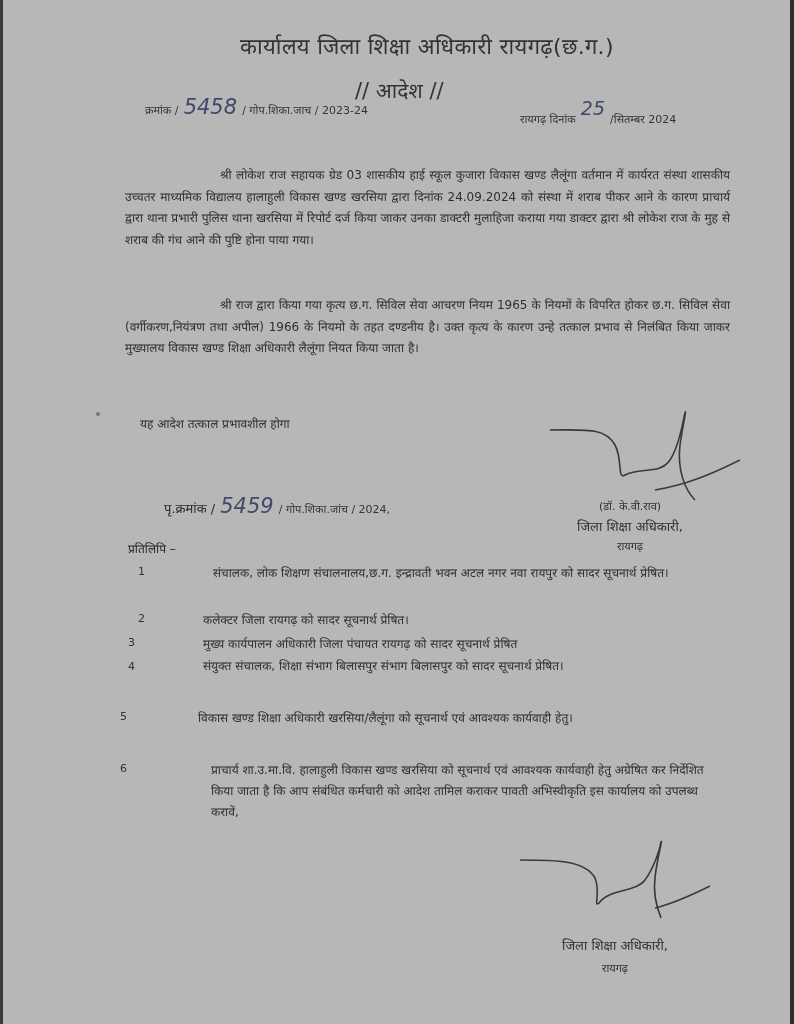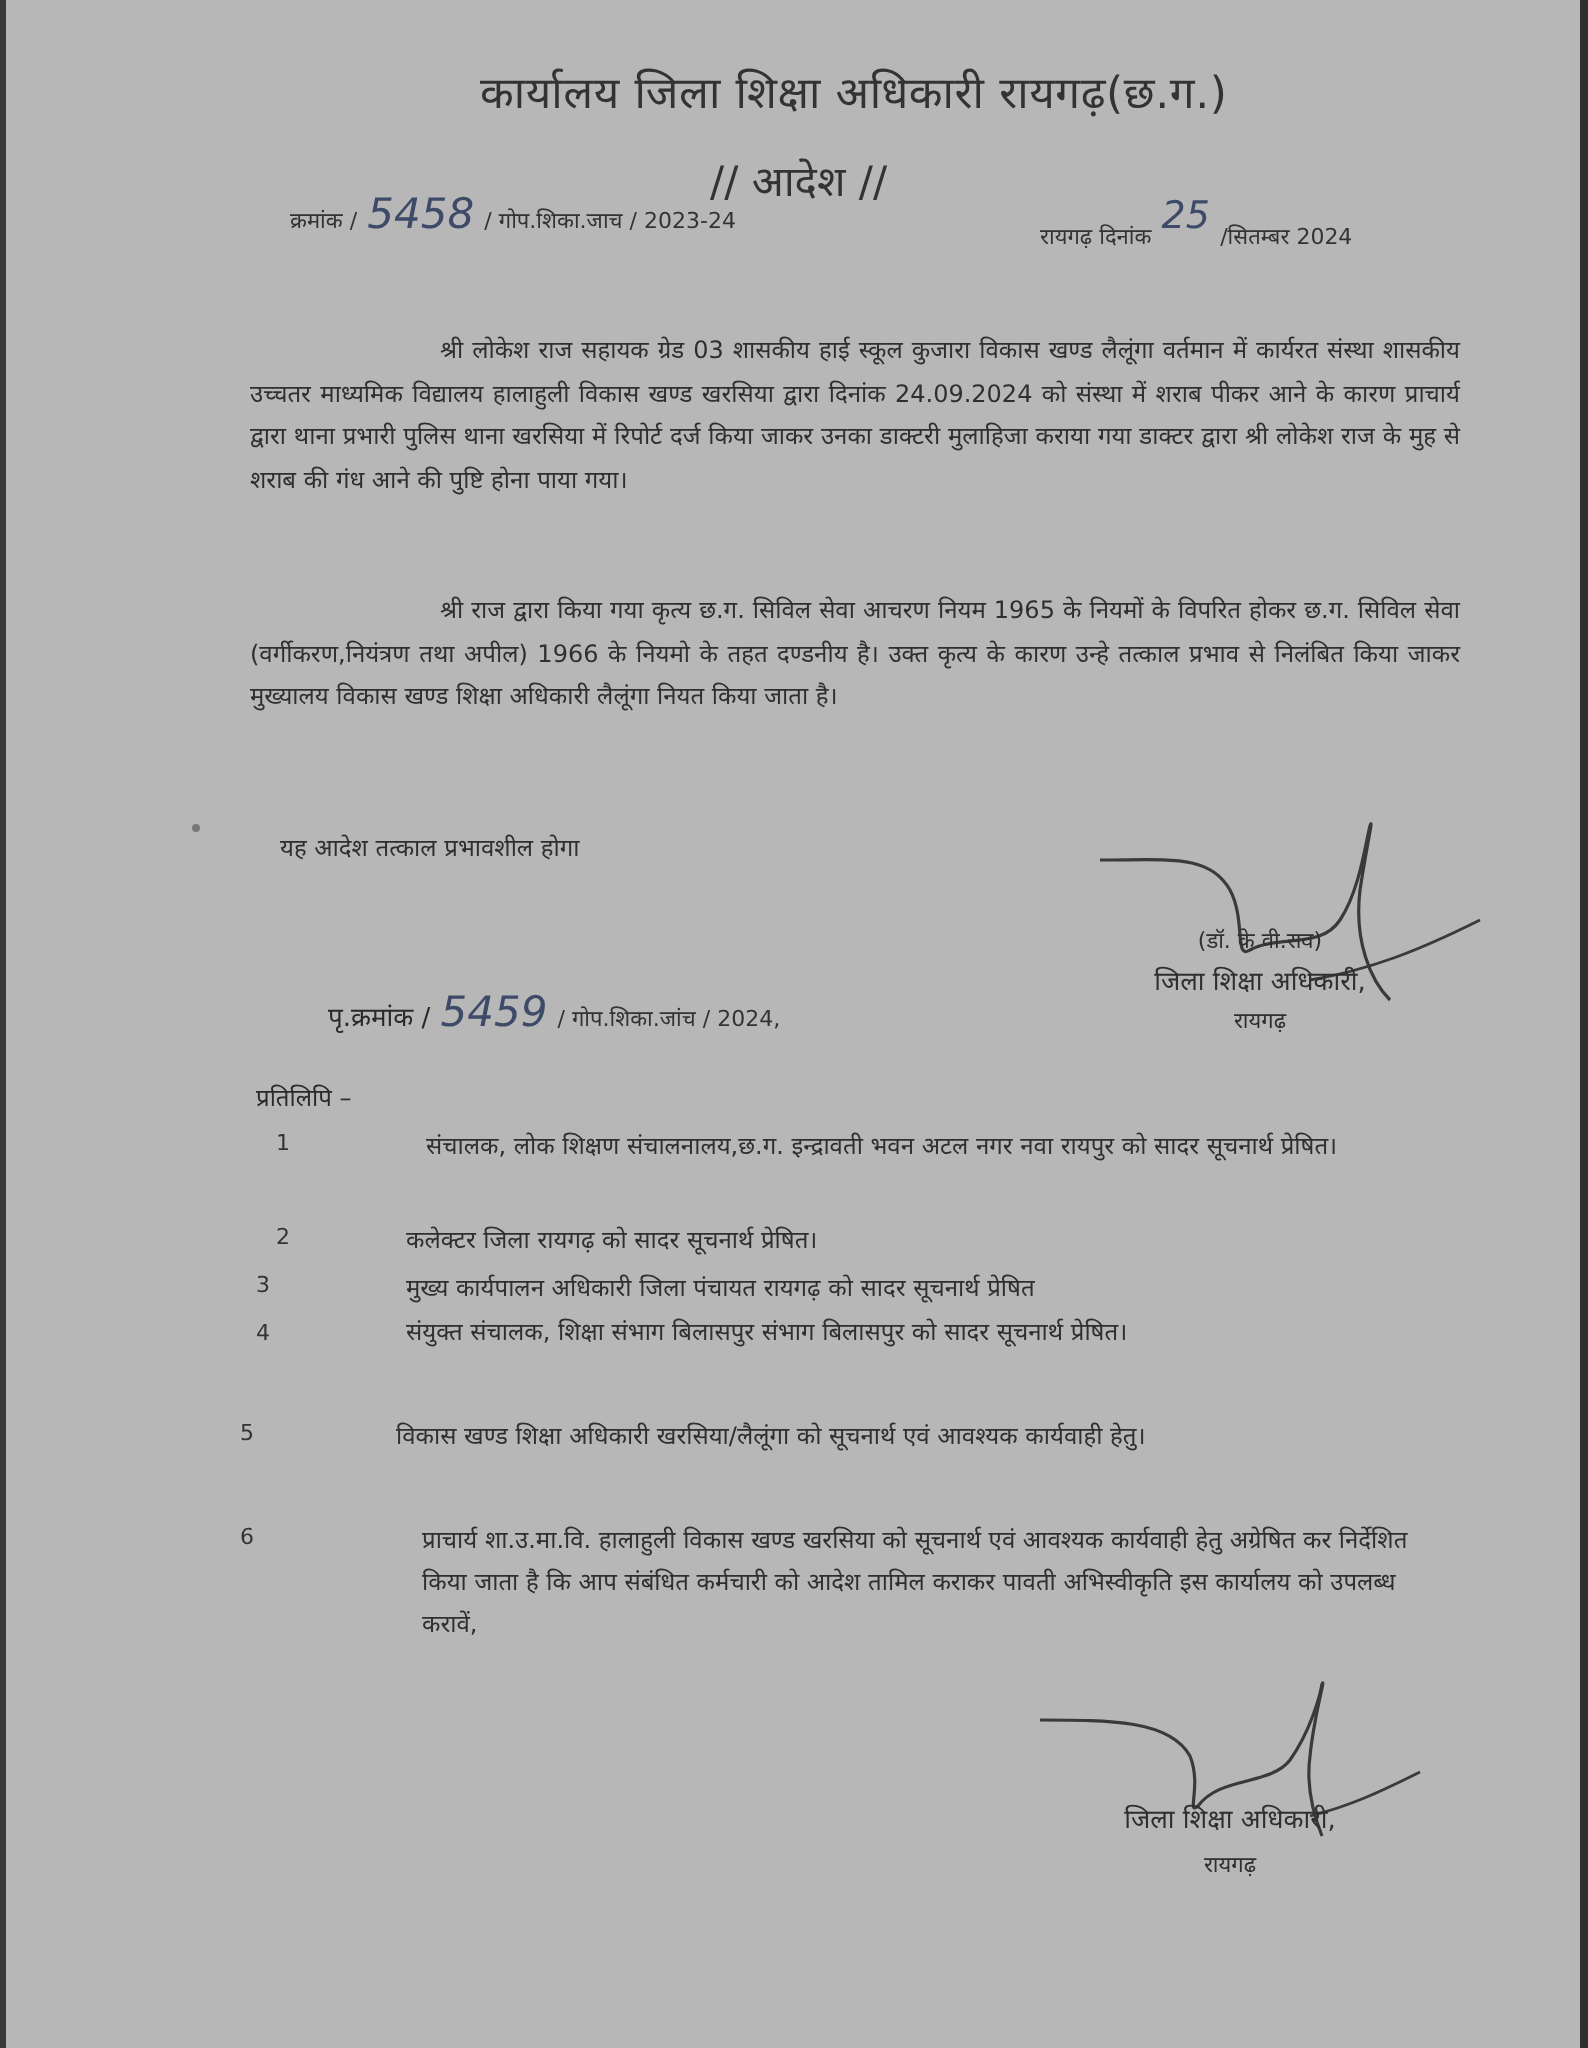--- a/index.html
+++ b/index.html
@@ -15,21 +15,21 @@
   .page { position:absolute; left:0; top:0; width:788px; height:1024px; }
   .abs { position:absolute; white-space:nowrap; }
   .title { left:240px; top:30px; font-size:22px; color:#333; letter-spacing:0.3px; }
   .order { left:355px; top:76px; font-size:21px; color:#333;text-align:right; }
   .small { font-size:11px; color:#333; }
   .hand { font-family:"DejaVu Sans", sans-serif; color:#3d4a68; font-style:italic; font-size:21px; }
   .para { position:absolute; left:125px; width:605px; font-size:12px; line-height:21.5px; color:#2f2f2f; text-align:justify; }
   .indent { text-indent:95px;margin-top:15px; }
   .item-num { position:absolute; font-size:11px; color:#333; }
   .item-text { position:absolute; left:195px; width:515px; font-size:12px; line-height:21px; color:#2f2f2f; }
-  .sig-block { position:absolute; text-align:center; font-size:12px; color:#2f2f2f; }
+  .sig-block { position:absolute; text-align:center; font-size:12px; color:#2f2f2f;margin-top:36px; }
   svg.sig { position:absolute; }
 </style>
 </head>
 <body>
 
 <div class="edge-left"></div>
 <div class="edge-right"></div>
 
 <div class="page">
 

